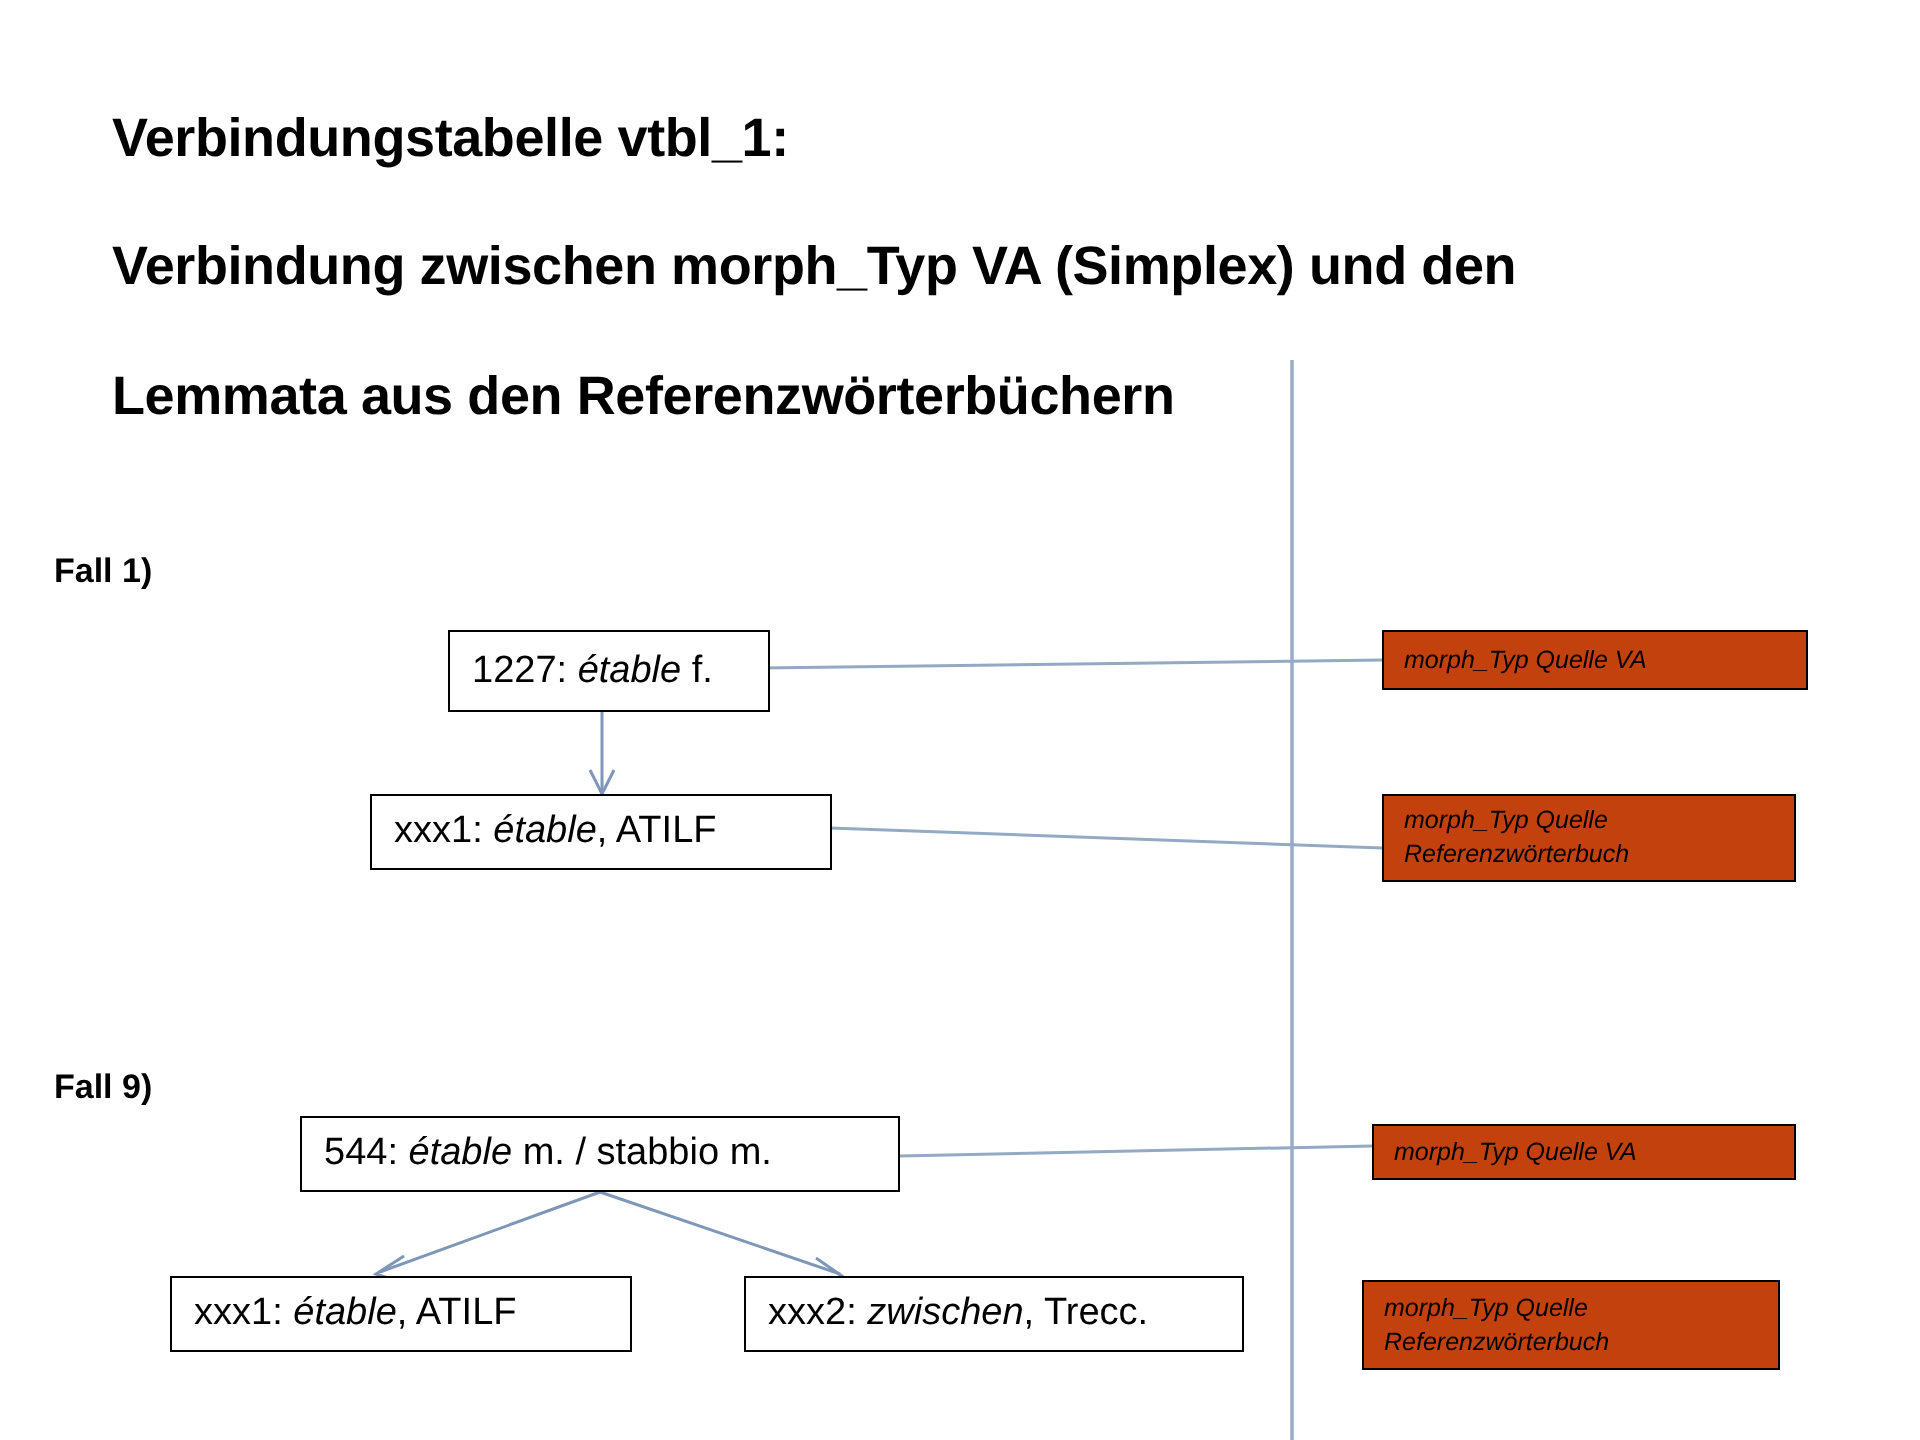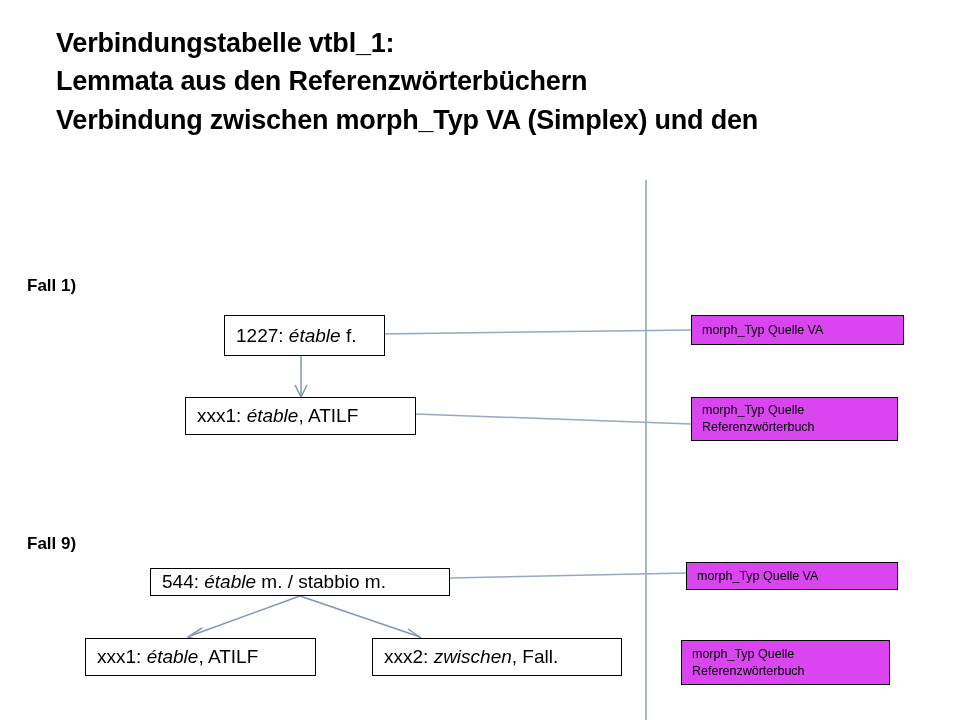--- a/index.html
+++ b/index.html
@@ -22,21 +22,21 @@
     position: absolute;
     left: 56px;
     top: 24px;
     width: 880px;
     font-size: 27px;
     font-weight: bold;
     line-height: 1.42;
     letter-spacing: -0.2px;
     color: #000000;
   }
-  #title .tline { display: block; white-space: nowrap; }
+  #title .tline { display: block; white-space: nowrap; margin-top: 26px; }
 
   
   .case-label {
     position: absolute;
     font-size: 17px;
     font-weight: bold;
     color: #000000;
     white-space: nowrap;
   }
   #case1-label { left: 27px; top: 276px; }
@@ -57,24 +57,25 @@
     z-index: 3;
   }
   .node .inner { padding: 0 11px; }
   .node i { font-style: italic; }
 
   
   .legend-box {
     position: absolute;
     box-sizing: border-box;
     border: 1.4px solid #000000;
-    background: #d946ef;
+    background: #c2410c;
     display: flex;
     align-items: center;
     font-size: 12.5px;
+    font-style: italic;
     line-height: 1.35;
     color: #000000;
     z-index: 3;
   }
   .legend-box .inner { padding: 0 10px; }
 
   
   #links {
     position: absolute;
     left: 0; top: 0;
@@ -98,22 +99,22 @@
     fill: none;
   }
 </style>
 </head>
 <body>
 
 <div id="slide">
 
   <div id="title">
     <span class="tline">Verbindungstabelle vtbl_1:</span>
+    <span class="tline">Verbindung zwischen morph_Typ VA (Simplex) und den</span>
     <span class="tline">Lemmata aus den Referenzwörterbüchern</span>
-    <span class="tline">Verbindung zwischen morph_Typ VA (Simplex) und den</span>
   </div>
 
   <svg id="links" viewBox="0 0 960 720" width="960" height="720" xmlns="http://www.w3.org/2000/svg">
 
     <line class="divider-line" x1="646" y1="180" x2="646" y2="720"></line>
 
     <line class="link-line" x1="381" y1="334" x2="691" y2="330"></line>
 
     <line class="link-line" x1="415" y1="414" x2="691" y2="424"></line>
 
@@ -144,30 +145,30 @@
 
   <div class="legend-box" style="left:691px; top:397px; width:207px; height:44px;">
     <span class="inner">
       <span>morph_Typ Quelle</span><br>
       <span>Referenzwörterbuch</span>
     </span>
   </div>
 
   <div class="case-label" id="case2-label">Fall 9)</div>
 
-  <div class="node" style="left:150px; top:558px; width:300px; height:28px;margin-top:10px;">
+  <div class="node" style="left:150px; top:558px; width:300px; height:38px;">
     <span class="inner"><span>544: </span><i>étable</i><span> m. / stabbio m.</span></span>
   </div>
 
   <div class="node" style="left:85px; top:638px; width:231px; height:38px;">
     <span class="inner"><span>xxx1: </span><i>étable</i><span>, ATILF</span></span>
   </div>
 
   <div class="node" style="left:372px; top:638px; width:250px; height:38px;">
-    <span class="inner"><span>xxx2: </span><i>zwischen</i><span>, Fall.</span></span>
+    <span class="inner"><span>xxx2: </span><i>zwischen</i><span>, Trecc.</span></span>
   </div>
 
   <div class="legend-box" style="left:686px; top:562px; width:212px; height:28px;">
     <span class="inner">morph_Typ Quelle VA</span>
   </div>
 
   <div class="legend-box" style="left:681px; top:640px; width:209px; height:45px;">
     <span class="inner">
       <span>morph_Typ Quelle</span><br>
       <span>Referenzwörterbuch</span>

